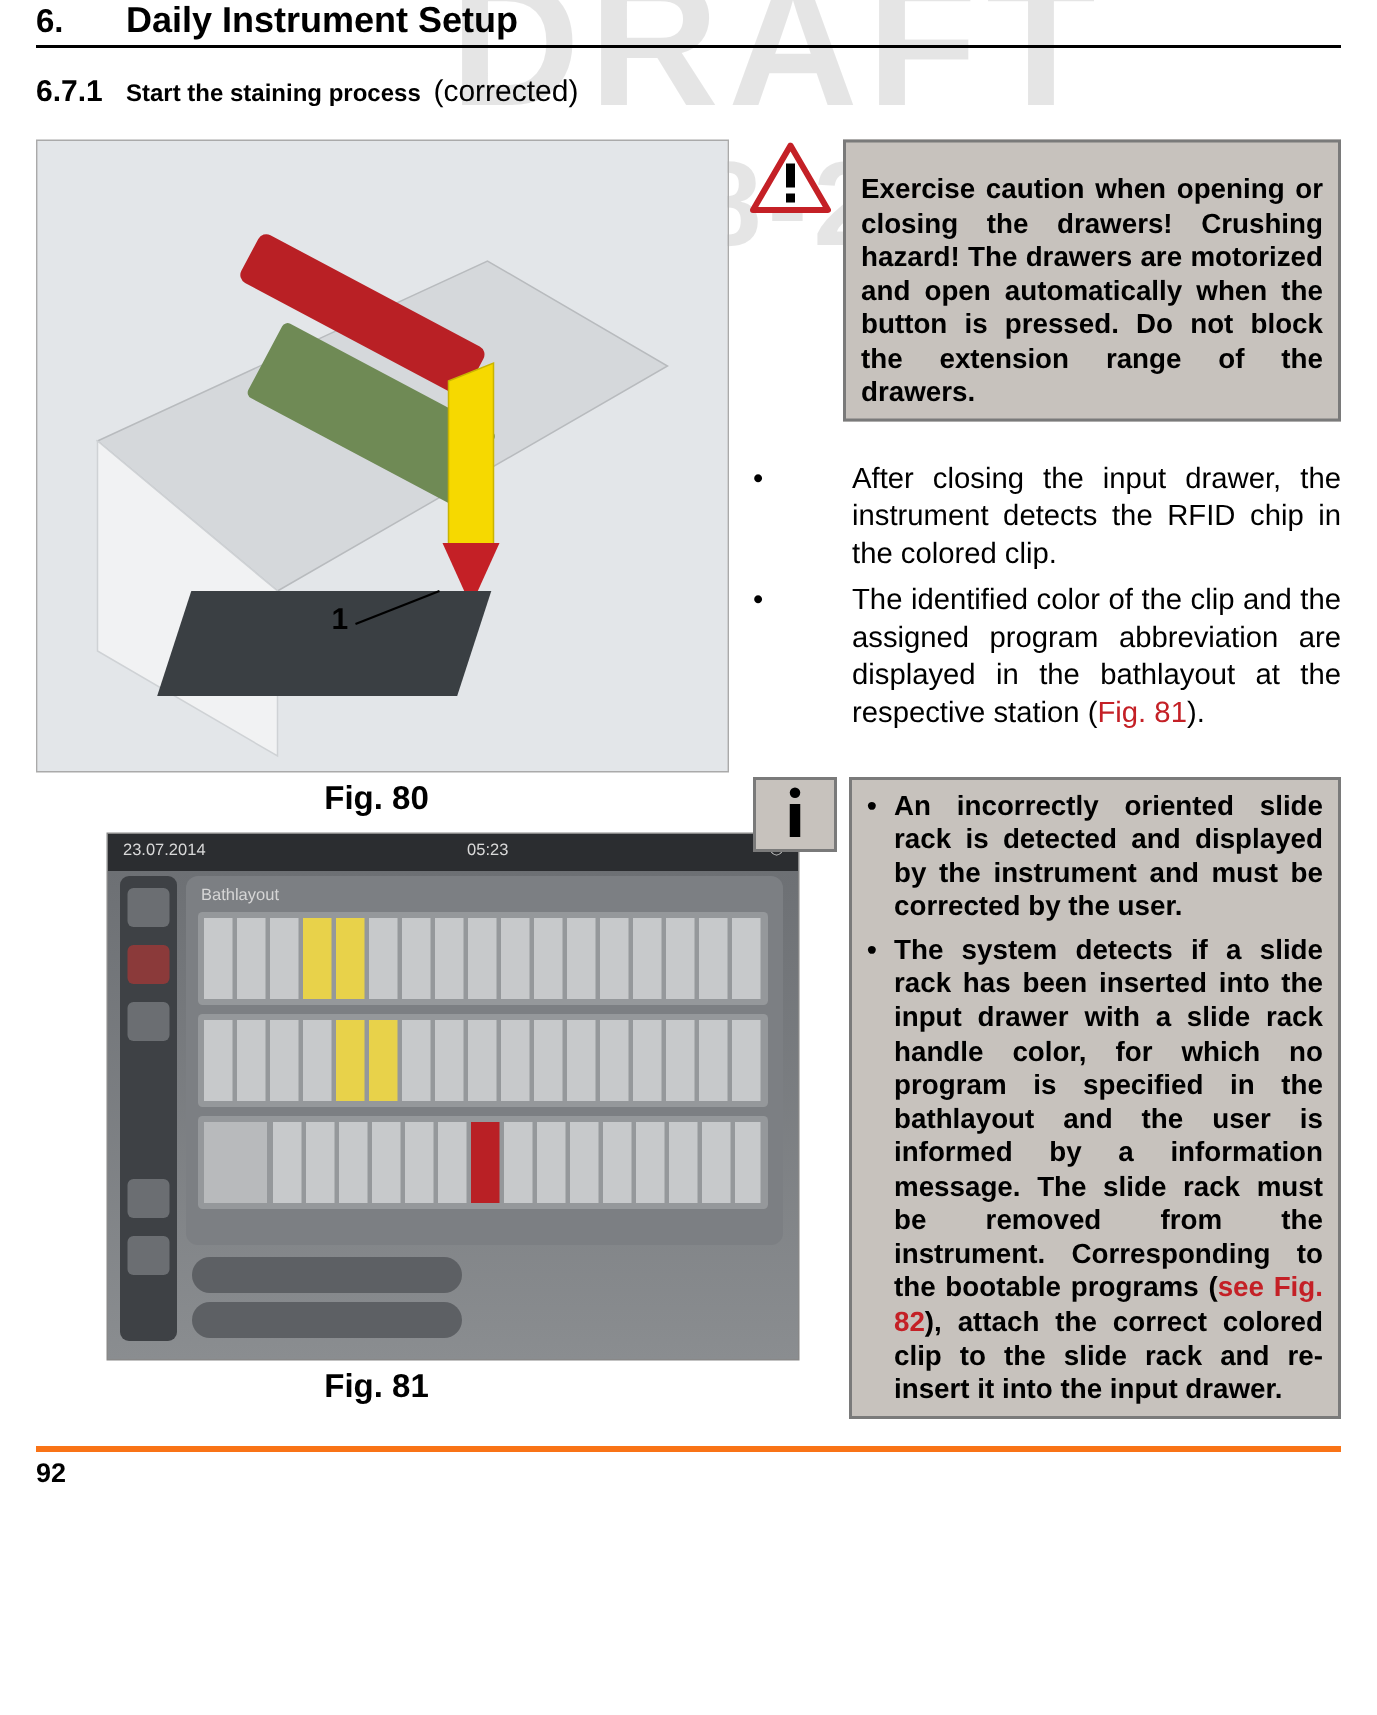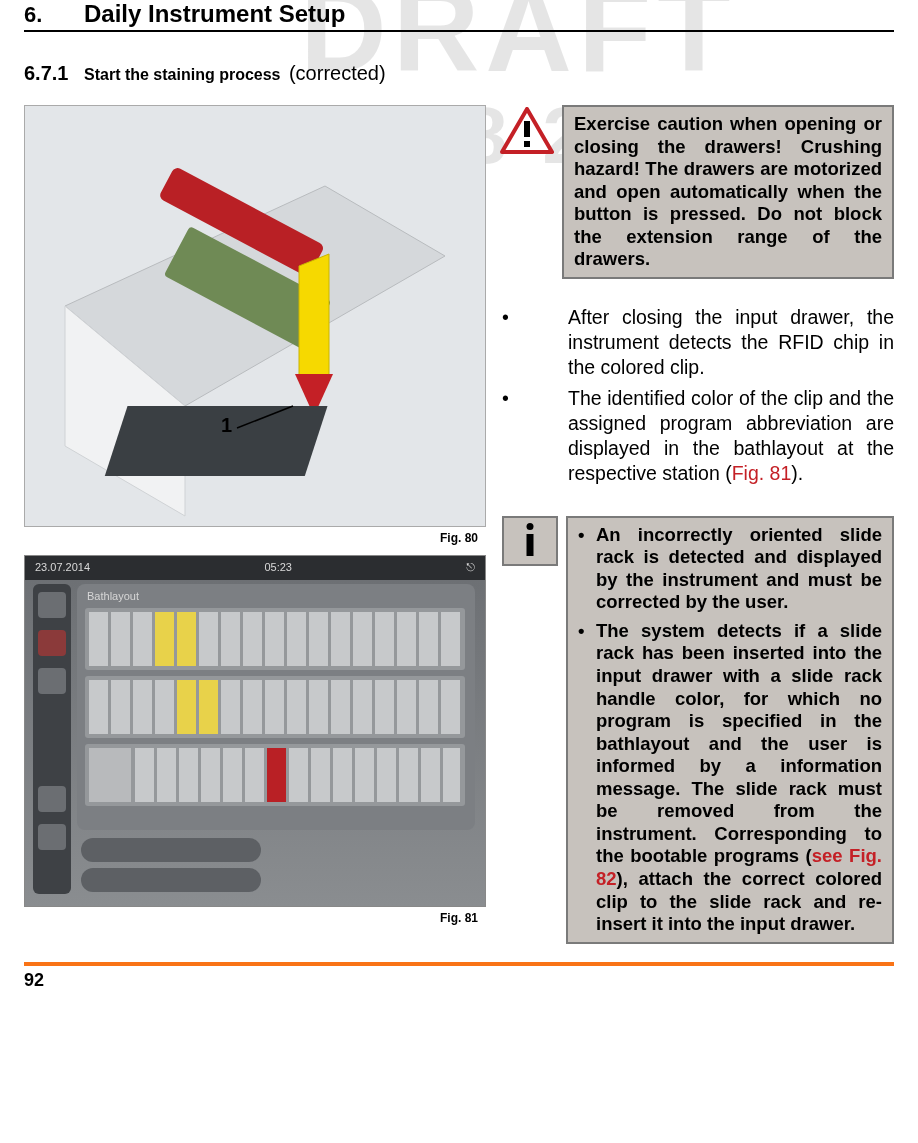--- a/index.html
+++ b/index.html
@@ -61,21 +61,20 @@
     margin-top: 18px;
     display: flex;
     align-items: baseline;
     position: relative;
     z-index: 1;
   }
   .section-num {
     font-size: 20px;
     font-weight: bold;
     width: 60px;
-    margin-top: 12px;
   }
   .section-title {
     font-size: 16px;
     font-weight: bold;
   }
   .section-suffix {
     font-size: 20px;
     font-weight: normal;
     margin-left: 4px;
   }
@@ -105,51 +104,52 @@
     position: absolute;
     left: 196px;
     top: 308px;
     font-size: 20px;
     font-weight: bold;
     color: #000;
     z-index: 2;
   }
   .fig-placeholder svg { display:block; }
   .fig-caption {
-    text-align: right;
-    font-weight: bold;
-    font-size: 12px;
+    text-align: center;
+    font-weight: bold;
+    font-size: 22px;
     margin-top: 4px;
     padding-right: 6px;
   }
   .screenshot-placeholder {
     width: 460px;
     height: 350px;
     background: linear-gradient(#2b2d30 0%, #2b2d30 7%, #6d7074 7%, #8a8d90 100%);
     border: 1px solid #888;
     margin-top: 10px;
     position: relative;
     overflow: hidden;
+    margin-left: 47px;
   }
   .screenshot-placeholder .topbar {
     position: absolute;
     top: 0; left: 0; right: 0;
     height: 22px;
     color: #d9d9d9;
     font-size: 11px;
     font-family: Arial, sans-serif;
     display: flex;
     justify-content: space-between;
     align-items: center;
     padding: 0 10px;
   }
   .warning-box {
     border: 2px solid #7a7a7a;
     background: #c7c2bd;
-    padding: 6px 10px 6px 10px;
+    padding: 20px 10px 6px 10px;
     margin-left: 60px;
     position: relative;
     font-size: 18.5px;
     font-weight: bold;
     text-align: justify;
     line-height: 1.22;
     font-stretch: condensed;
   }
   .warning-icon {
     position: absolute;

